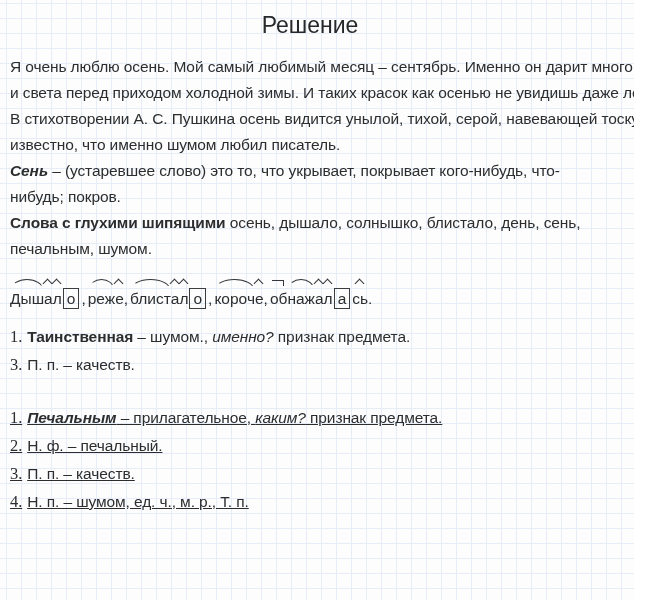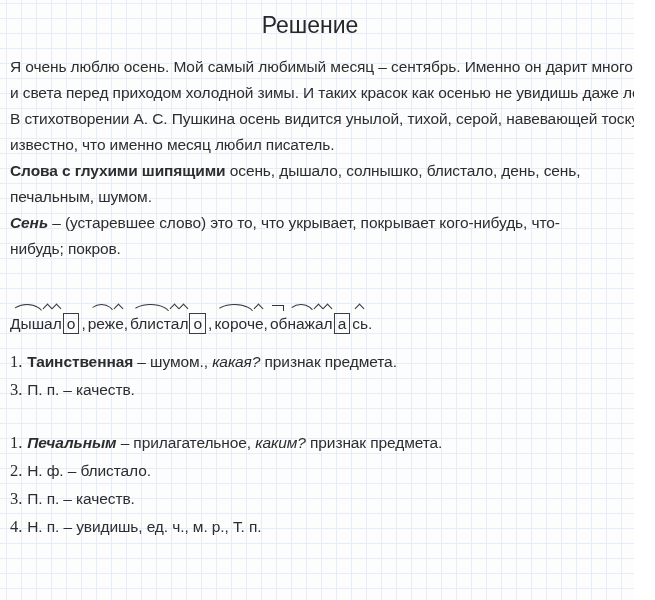--- a/index.html
+++ b/index.html
@@ -33,21 +33,21 @@
   .it{font-style:italic;}
 
   
   .morpheme-line{
     margin:10px 0 0 0;
     padding-top:16px;
     line-height:22px;
     white-space:nowrap;
   }
   .mword{display:inline-block;}
-  .mp{position:relative;display:inline-block;margin-top:25px;}
+  .mp{position:relative;display:inline-block;}
   .mp-root::before{
     content:'';position:absolute;left:1px;right:1px;top:-9px;height:8px;
     border:1.4px solid transparent;border-top-color:#33363a;
     border-radius:50% 50% 0 0 / 100% 100% 0 0;
   }
   .mp-suffix::before,.mp-postfix::before{
     content:'';position:absolute;top:-8px;left:50%;
     width:6px;height:6px;margin-left:-4px;
     border-top:1.4px solid #33363a;border-left:1.4px solid #33363a;
     transform:rotate(45deg);
@@ -60,65 +60,65 @@
     border:1.4px solid #3a3d40;
     padding:0 3px;
     margin:0 2px 0 1px;
     line-height:19px;
   }
   .mtrail{display:inline-block;margin-right:2px;}
 
   
   .analysis{margin-top:13px;}
   .analysis p{margin:0;line-height:28px;letter-spacing:-0.1px;}
-  .analysis.second{margin-top:25px;}
+  .analysis.second{margin-top:25px;text-decoration:underline;}
   .num{font-family:"Liberation Serif", serif;font-size:16.5px;margin-right:5px;}
 </style>
 </head>
 <body>
 
 <div class="page">
 
   <h1 class="title">Решение</h1>
 
   <p class="body-text">
     <span class="essay-line">Я очень люблю осень. Мой самый любимый месяц – сентябрь. Именно он дарит много тепла</span>
     <span class="essay-line">и света перед приходом холодной зимы. И таких красок как осенью не увидишь даже летом!</span>
     <span class="essay-line">В стихотворении А. С. Пушкина осень видится унылой, тихой, серой, навевающей тоску. Хотя</span>
-    <span class="essay-line">известно, что именно месяц любил писатель.</span>
+    <span class="essay-line">известно, что именно шумом любил писатель.</span>
+  </p>
+
+  <p class="body-text">
+    <span class="bi">Сень</span><span> – (устаревшее слово) это то, что укрывает, покрывает кого-нибудь, что-нибудь; покров.</span>
   </p>
 
   <p class="body-text">
     <span class="bold">Слова с глухими шипящими</span><span> осень, дышало, солнышко, блистало, день, сень, печальным, шумом.</span>
   </p>
 
-  <p class="body-text">
-    <span class="bi">Сень</span><span> – (устаревшее слово) это то, что укрывает, покрывает кого-нибудь, что-нибудь; покров.</span>
-  </p>
-
   <p class="morpheme-line" id="morpheme-line"><span class="mword"><span class="mp mp-root">Дыш</span><span class="mp mp-suffix">а</span><span class="mp mp-suffix">л</span><span class="mp mp-ending">о</span></span><span class="mtrail">, </span><span class="mword"><span class="mp mp-root">реж</span><span class="mp mp-suffix">е</span></span><span class="mtrail">, </span><span class="mword"><span class="mp mp-root">блист</span><span class="mp mp-suffix">а</span><span class="mp mp-suffix">л</span><span class="mp mp-ending">о</span></span><span class="mtrail">, </span><span class="mword"><span class="mp mp-root">короч</span><span class="mp mp-suffix">е</span></span><span class="mtrail">, </span><span class="mword"><span class="mp mp-prefix">об</span><span class="mp mp-root">наж</span><span class="mp mp-suffix">а</span><span class="mp mp-suffix">л</span><span class="mp mp-ending">а</span><span class="mp mp-postfix">сь</span></span><span class="mtrail">.</span></p>
 
   <div class="analysis">
     <p>
-      <span class="num">1.</span><span class="bold">Таинственная</span><span> – шумом., </span><span class="it">какая?</span><span> признак предмета.</span>
+      <span class="num">1.</span><span class="bold">Таинственная</span><span> – шумом., </span><span class="it">именно?</span><span> признак предмета.</span>
     </p>
     <p>
       <span class="num">3.</span><span>П. п. – качеств.</span>
     </p>
   </div>
 
   <div class="analysis second">
     <p>
       <span class="num">1.</span><span class="bi">Печальным</span><span> – прилагательное, </span><span class="it">каким?</span><span> признак предмета.</span>
     </p>
     <p>
-      <span class="num">2.</span><span>Н. ф. – блистало.</span>
+      <span class="num">2.</span><span>Н. ф. – печальный.</span>
     </p>
     <p>
       <span class="num">3.</span><span>П. п. – качеств.</span>
     </p>
     <p>
-      <span class="num">4.</span><span>Н. п. – увидишь, ед. ч., м. р., Т. п.</span>
+      <span class="num">4.</span><span>Н. п. – шумом, ед. ч., м. р., Т. п.</span>
     </p>
 
   </div>
 
 </div>
 
 </body></html>

